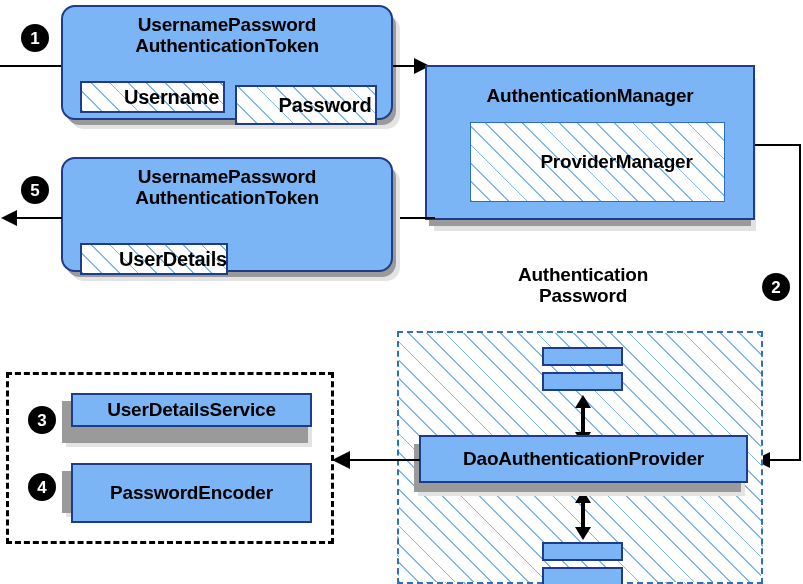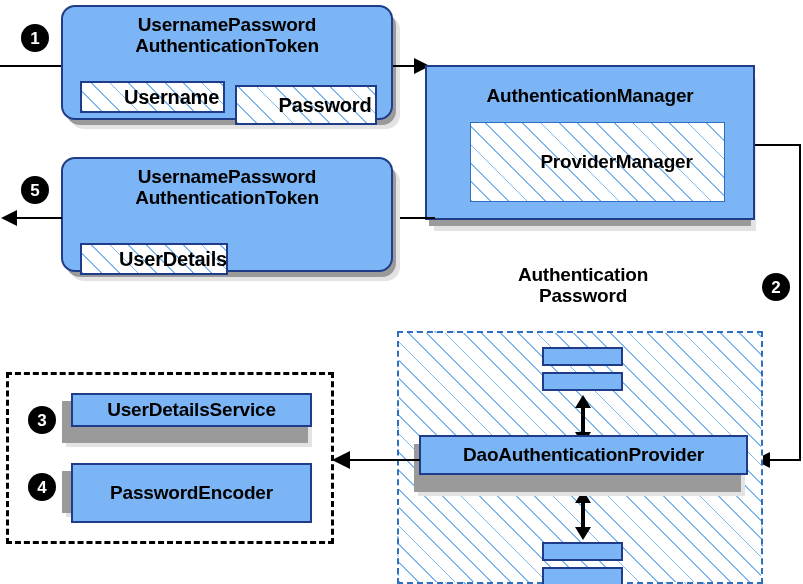--- a/index.html
+++ b/index.html
@@ -189,21 +189,21 @@
       <polygon points="11,0 19,13 3,13" fill="#000"></polygon>
       <polygon points="11,50 19,37 3,37" fill="#000"></polygon>
     </svg>
 
     <div class="abs minibar" style="left:143px;top:209px;width:81px;height:19px;"></div>
     <div class="abs minibar" style="left:143px;top:234px;width:81px;height:19px;"></div>
   </div>
 
   <div class="abs shadow-light" style="left:418px;top:448px;width:327px;height:48px;"></div>
   <div class="abs shadow-dark" style="left:414px;top:444px;width:327px;height:48px;"></div>
-  <div class="abs blue" style="left:419px;top:435px;width:329px;height:40px;display:flex;align-items:center;justify-content:center;">
+  <div class="abs blue" style="left:419px;top:435px;width:329px;height:48px;display:flex;align-items:center;justify-content:center;">
     <span class="lbl t22">DaoAuthenticationProvider</span>
   </div>
 
   <div class="abs line-h" style="left:348px;top:459px;width:72px;"></div>
   <svg class="abs" style="left:331px;top:451px;" width="20" height="18" viewBox="0 0 20 18">
     <polygon points="19,0 1,9 19,18" fill="#000000"></polygon>
   </svg>
 
   <div class="abs dashed-black" style="left:6px;top:372px;width:328px;height:172px;"></div>
 

